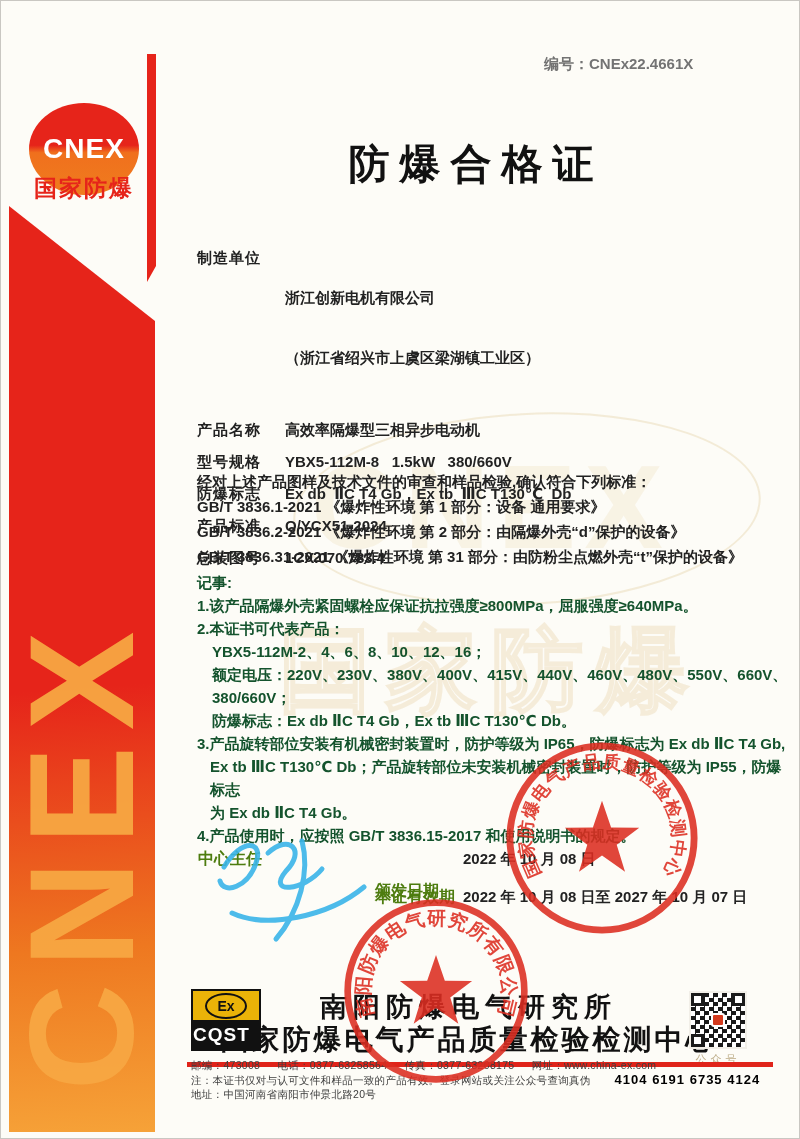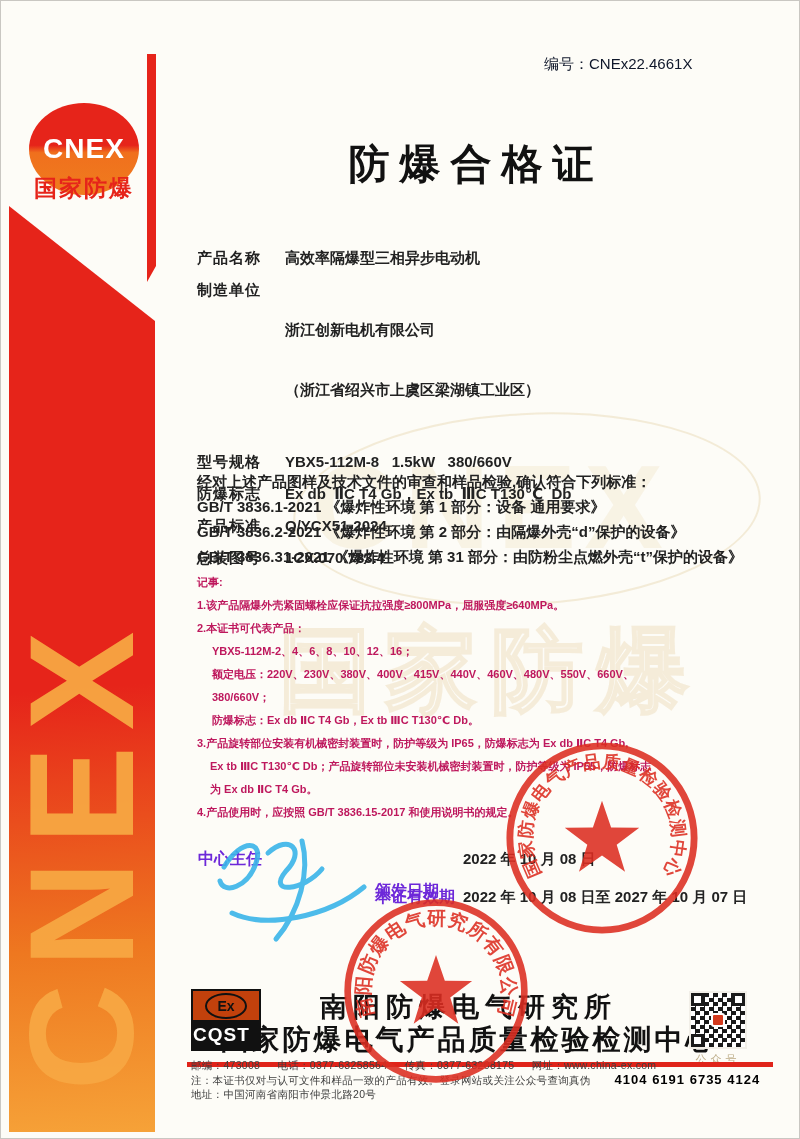--- a/index.html
+++ b/index.html
@@ -27,56 +27,56 @@
   .stripe{position:absolute;left:146px;top:53px;width:9px;height:228px;background:#e6241a;
         clip-path:polygon(0 0,100% 0,100% 93%,0 100%);}
   .band{position:absolute;left:8px;top:205px;width:146px;height:926px;
         background:linear-gradient(176deg,#e6241a 0%,#e6241a 52%,#ee7820 80%,#f6a238 100%);
         clip-path:polygon(0 0,100% 115px,100% 100%,0 100%);}
   .band-text{position:absolute;left:-207px;top:574px;width:560px;height:146px;
         transform:rotate(-90deg);text-align:center;line-height:146px;
         font-size:148px;font-weight:700;letter-spacing:16px;color:rgba(247,166,66,.95);}
 
   
-  .cert-no{position:absolute;left:543px;top:54px;font-size:15px;font-weight:400;color:#0f172a;}
+  .cert-no{position:absolute;left:543px;top:54px;font-size:15px;font-weight:700;color:#737373;}
   .title{position:absolute;left:195px;top:136px;width:560px;text-align:center;
         font-size:41px;font-weight:700;letter-spacing:10px;color:#111;}
 
   
   .fields{position:absolute;left:196px;top:247px;width:580px;}
   .frow{display:flex;margin-bottom:12px;font-size:15px;line-height:20px;}
   .flabel{flex:none;width:88px;font-weight:700;letter-spacing:1px;color:#222;}
   .fvalue{white-space:pre-wrap;font-weight:700;color:#222;}
   .fvalue .sub{font-weight:700;}
 
   
   .standards{position:absolute;left:196px;top:468px;width:588px;font-size:15px;
         line-height:25px;font-weight:700;color:#222;}
 
   
-  .notes{position:absolute;left:196px;top:570px;width:592px;font-size:11px;
-        line-height:23px;font-weight:700;color:#be185d;}
+  .notes{position:absolute;left:196px;top:570px;width:592px;font-size:15px;
+        line-height:23px;font-weight:700;color:#14532d;}
   .notes .ind{padding-left:15px;}
   .notes .ind2{padding-left:13px;}
 
   
-  .so-label{position:absolute;font-size:16px;font-weight:700;color:#6d28d9;}
+  .so-label{position:absolute;font-size:16px;font-weight:700;color:#4d7c0f;}
   .so-value{position:absolute;font-size:15px;font-weight:700;color:#222;}
   .sig{position:absolute;left:205px;top:828px;z-index:6;}
 
   
   .stamp{position:absolute;z-index:5;opacity:.88;}
   .stamp text{font-family:"Liberation Sans","DejaVu Sans",sans-serif;font-weight:700;}
 
   
   .inst1{position:absolute;left:195px;top:988px;width:545px;text-align:center;
         font-size:27px;font-weight:700;letter-spacing:6px;color:#111;}
   .inst2{position:absolute;left:185px;top:1020px;width:565px;text-align:center;
         font-size:28px;font-weight:700;letter-spacing:3px;color:#111;}
-  .cqst{position:absolute;left:190px;top:988px;width:70px;height:62px;border:2px solid #111;background:#c2410c;}
+  .cqst{position:absolute;left:190px;top:988px;width:70px;height:62px;border:2px solid #111;background:#eab308;}
   .cqst-top{height:29px;display:flex;align-items:center;justify-content:center;}
   .ex-oval{width:42px;height:26px;border:2px solid #111;border-radius:50%;
         text-align:center;line-height:22px;font-weight:700;font-size:14px;color:#111;}
   .cqst-bottom{height:29px;background:#111;color:#fff;text-align:left;
         font-weight:700;font-size:19px;line-height:29px;letter-spacing:1px;}
   .qr{position:absolute;left:690px;top:992px;width:54px;height:54px;background:#fff;
         background-image:conic-gradient(#1a1a1a 90deg,transparent 90deg 180deg,#1a1a1a 180deg 270deg,transparent 270deg);
         background-size:9px 9px;outline:2px solid #f2efe8;}
   .qr .f{position:absolute;width:13px;height:13px;border:3px solid #1a1a1a;background:#fff;}
   .qr .f.tl{left:0;top:0;} .qr .f.tr{right:0;top:0;} .qr .f.bl{left:0;bottom:0;}
@@ -107,29 +107,29 @@
   <div class="stripe"></div>
   <div class="band">
     <div class="band-text">CNEX</div>
   </div>
 
   <div class="cert-no"><span>编号：</span><span>CNEx22.4661X</span></div>
   <div class="title">防爆合格证</div>
 
   <div class="fields">
     <div class="frow">
-      <div class="flabel">产品名称</div>
-      <div class="fvalue">高效率隔爆型三相异步电动机</div>
-    </div>
-    <div class="frow">
       <div class="flabel">制造单位</div>
       <div class="fvalue">
         <div>浙江创新电机有限公司</div>
         <div class="sub">（浙江省绍兴市上虞区梁湖镇工业区）</div>
       </div>
+    </div>
+    <div class="frow">
+      <div class="flabel">产品名称</div>
+      <div class="fvalue">高效率隔爆型三相异步电动机</div>
     </div>
     <div class="frow">
       <div class="flabel">型号规格</div>
       <div class="fvalue">YBX5-112M-8   1.5kW   380/660V</div>
     </div>
     <div class="frow">
       <div class="flabel">防爆标志</div>
       <div class="fvalue">Ex db  ⅡC T4 Gb，Ex tb  ⅢC T130℃  Db</div>
     </div>
     <div class="frow">

